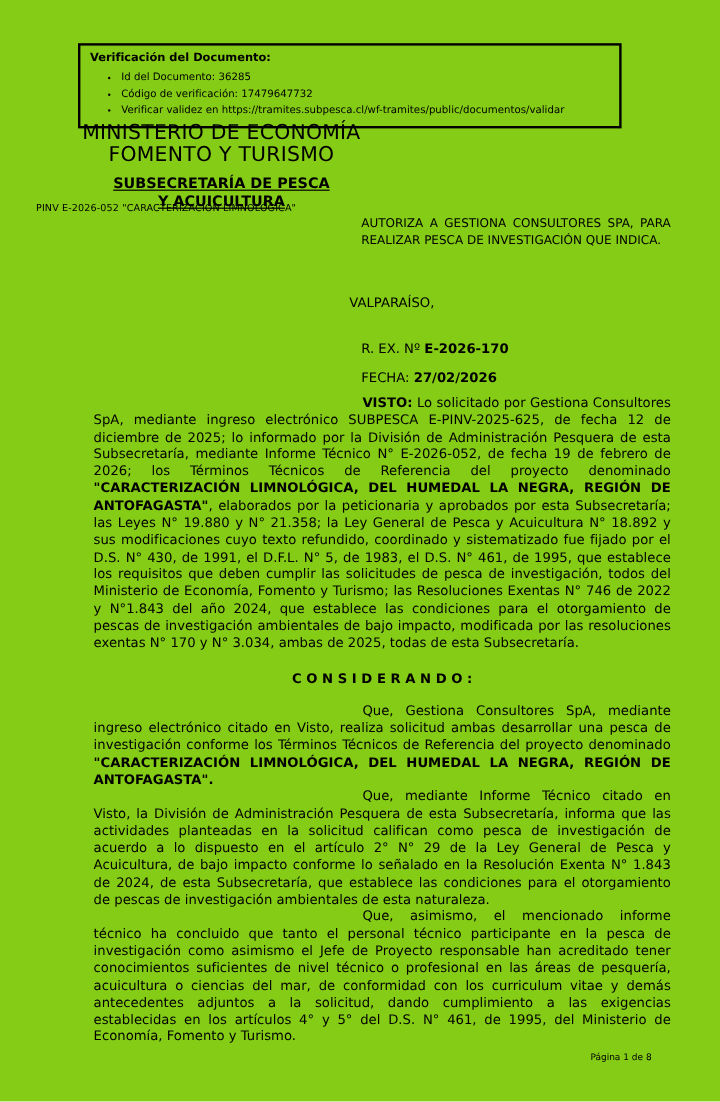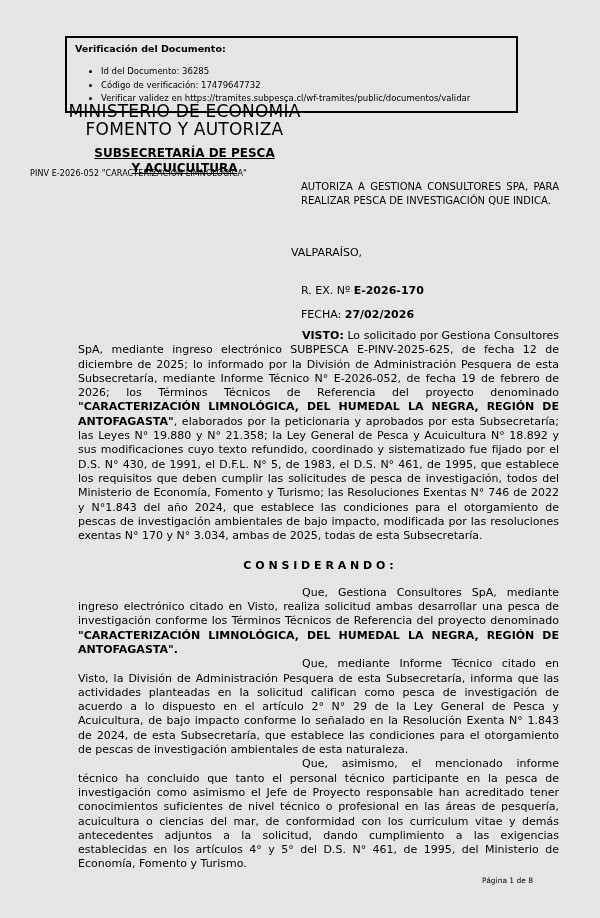--- a/index.html
+++ b/index.html
@@ -1,26 +1,26 @@
 <!DOCTYPE html>
 <html lang="es"><head>
 <meta charset="utf-8">
 <style>
   html,body{margin:0;padding:0;background:#fff;}
   .page{
-    position:relative;width:600px;height:918px;background:#e5e5e5;
+    position:relative;width:600px;height:918px;background:#84cc16;
     font-family:"DejaVu Sans", sans-serif;color:#000;overflow:hidden;
   }
   
   .verify-box{
     position:absolute;left:65px;top:36px;width:433px;
     border:2px solid #000;padding:5px 8px 7px 8px;font-size:9px;line-height:12px;
   }
   .verify-title{font-weight:bold;font-size:9.5px;}
-  .verify-list{margin:10px 0 0 0;padding-left:26px;list-style:disc;font-size:8.5px;}
+  .verify-list{margin:4px 0 0 0;padding-left:26px;list-style:disc;font-size:8.5px;}
   .verify-list li{margin-top:1.5px;white-space:nowrap;}
   
   .letterhead{position:absolute;left:42px;top:102px;width:285px;text-align:center;}
   .ministry{font-size:17px;line-height:18px;letter-spacing:0.2px;}
   .subsec{
     margin:8px auto 6px auto;width:190px;font-size:12px;font-weight:bold;
     text-decoration:underline;line-height:15px;
   }
   .proj-ref{position:absolute;left:30px;top:169px;font-size:8px;letter-spacing:0.1px;}
   
@@ -34,38 +34,38 @@
   .rex strong,.fecha strong{font-weight:bold;}
   
   .body-text{
     position:absolute;left:78px;top:329px;width:481px;
     font-size:11px;line-height:14.3px;text-align:justify;
   }
   .par{margin:0;text-indent:224px;}
   .heading{
     font-weight:bold;text-align:center;text-indent:0;margin:16px 0 12px 0;
   }
-  .footer{position:absolute;left:482px;top:876px;font-size:7.5px;color:#000;text-align:right;}
+  .footer{position:absolute;left:492px;top:876px;font-size:7.5px;color:#000;text-align:right;}
 </style>
 </head>
 <body>
 
 <div class="page">
 
   <div class="verify-box">
     <div class="verify-title">Verificación del Documento:</div>
     <ul class="verify-list">
       <li>Id del Documento: 36285</li>
       <li>Código de verificación: 17479647732</li>
       <li><span>Verificar validez en</span> <span>https://tramites.subpesca.cl/wf-tramites/public/documentos/validar</span></li>
     </ul>
   </div>
 
   <div class="letterhead">
-    <div class="ministry"><span>MINISTERIO DE ECONOMÍA</span><br><span>FOMENTO Y AUTORIZA</span></div>
+    <div class="ministry"><span>MINISTERIO DE ECONOMÍA</span><br><span>FOMENTO Y TURISMO</span></div>
     <div class="subsec">SUBSECRETARÍA DE PESCA Y ACUICULTURA</div>
   </div>
 
   <div class="proj-ref">PINV E-2026-052 "CARACTERIZACIÓN LIMNOLÓGICA"</div>
 
   <div class="subject">AUTORIZA A GESTIONA CONSULTORES SPA, PARA REALIZAR PESCA DE INVESTIGACIÓN QUE INDICA.</div>
 
   <div class="city">VALPARAÍSO,</div>
 
   <div class="rex"><span>R. EX. Nº </span><strong>E-2026-170</strong></div>

